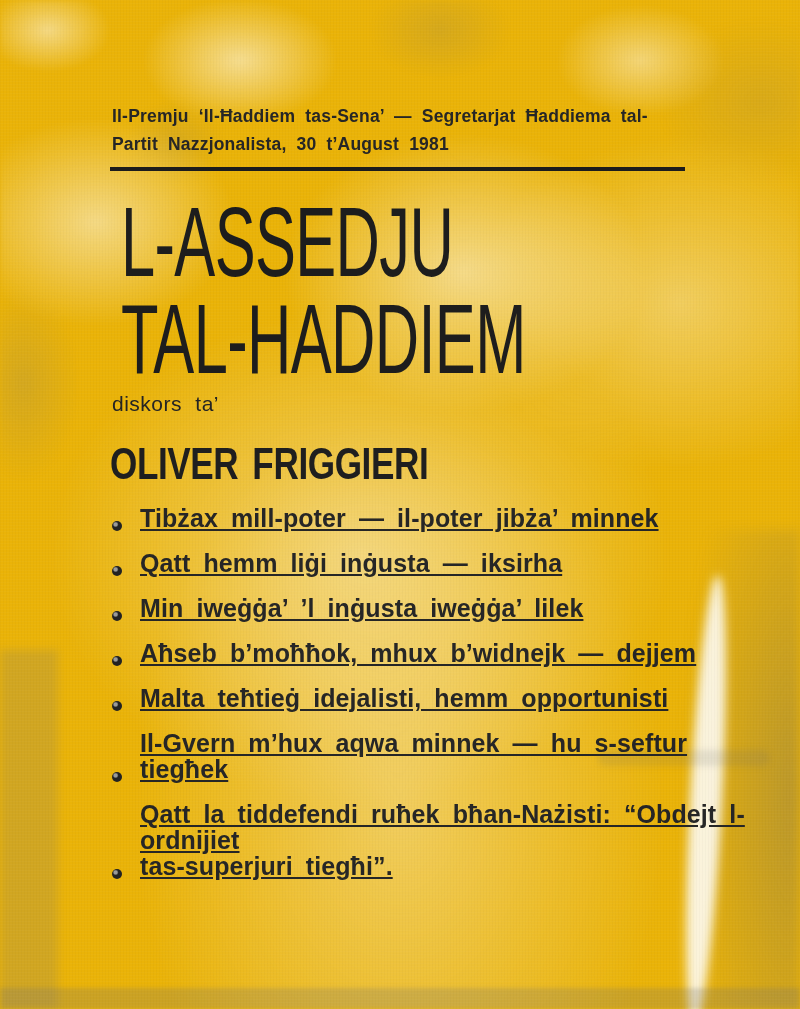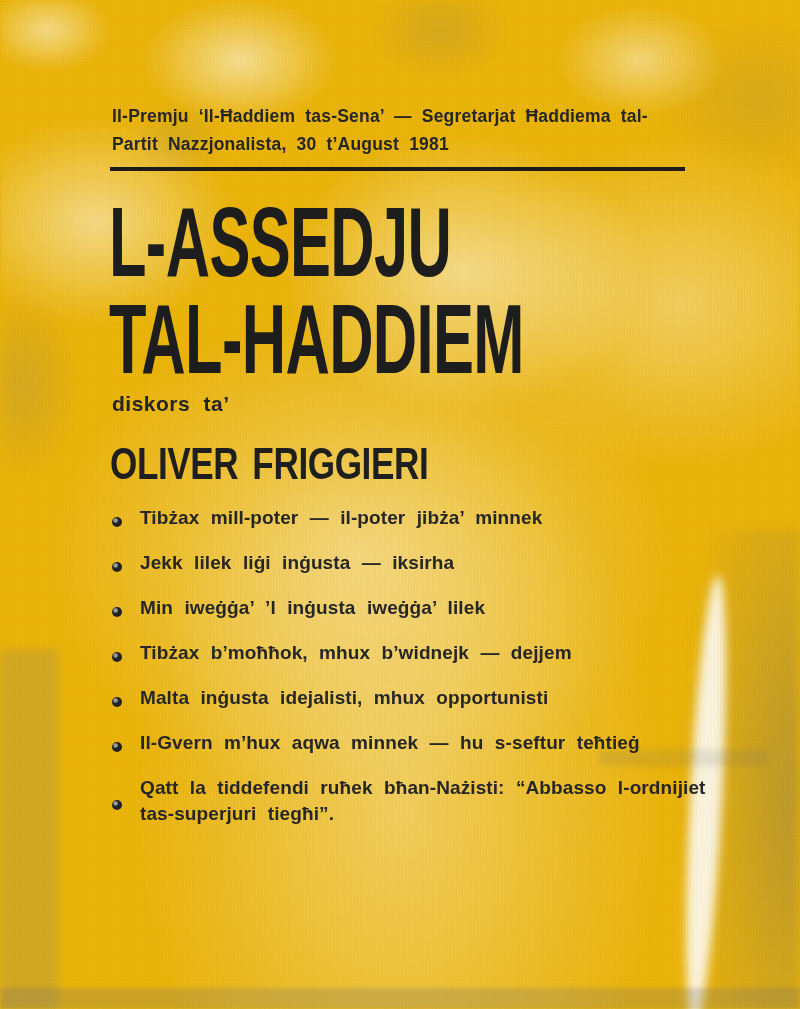--- a/index.html
+++ b/index.html
@@ -82,39 +82,39 @@
     color: #262626;
   }
   .rule {
     position: absolute;
     left: 110px; top: 167px;
     width: 575px; height: 4px;
     background: #1c1c1c;
   }
   .title {
     position: absolute;
-    left: 109px; top: 193px;
+    left: 121px; top: 193px;
     margin: 0;
-    font-weight: bold;
+    font-weight: normal;
     color: #1d1d1d;
   }
   .title .tline {
     display: block;
     font-size: 99px;
     line-height: 97px;
     letter-spacing: -1px;
     transform: scaleX(0.62);
     transform-origin: left center;
     white-space: nowrap;
   }
   .byline {
     position: absolute;
     left: 112px; top: 392px;
     font-size: 21px;
-    font-weight: bold;
+    font-weight: normal;
     letter-spacing: 0.5px;
     word-spacing: 7px;
     color: #242424;
   }
   .author {
     position: absolute;
     left: 110px; top: 441px;
     margin: 0;
     font-size: 45px;
     line-height: 45px;
@@ -128,28 +128,29 @@
   }
   .slogans {
     position: absolute;
     left: 110px; top: 505px;
     margin: 0; padding: 0;
     list-style: none;
     width: 640px;
   }
   .slogans li {
     display: flex;
-    align-items: center;
+    align-items: flex-end;
     margin-bottom: 19px;
-    font-size: 19px;
+    font-size: 25px;
     font-weight: bold;
     line-height: 26px;
     letter-spacing: 0.1px;
     word-spacing: 6px;
     color: #262626;
+    text-decoration: underline;
   }
   .dot {
     flex: 0 0 auto;
     width: 10px; height: 10px;
     margin: 8px 18px 0 2px;
     border-radius: 50%;
     background: radial-gradient(circle at 36% 34%, #9a9a9a 0 1.5px, #222 3px);
   }
   .txt { white-space: pre-line; }
 </style>
@@ -182,38 +183,38 @@
 
   <h2 class="author">OLIVER FRIGGIERI</h2>
 
   <ul class="slogans">
     <li>
         <span class="dot"></span>
         <span class="txt">Tibżax mill-poter — il-poter jibża’ minnek</span>
       </li>
     <li>
         <span class="dot"></span>
-        <span class="txt">Jekk lilek liġi inġusta — iksirha</span>
+        <span class="txt">Qatt hemm liġi inġusta — iksirha</span>
       </li>
     <li>
         <span class="dot"></span>
         <span class="txt">Min iweġġa’ ’l inġusta iweġġa’ lilek</span>
       </li>
     <li>
         <span class="dot"></span>
-        <span class="txt">Tibżax b’moħħok, mhux b’widnejk — dejjem</span>
-      </li>
-    <li>
-        <span class="dot"></span>
-        <span class="txt">Malta inġusta idejalisti, mhux opportunisti</span>
-      </li>
-    <li>
-        <span class="dot"></span>
-        <span class="txt">Il-Gvern m’hux aqwa minnek — hu s-seftur teħtieġ</span>
-      </li>
-    <li>
-        <span class="dot"></span>
-        <span class="txt">Qatt la tiddefendi ruħek bħan-Nażisti: “Abbasso l-ordnijiet
+        <span class="txt">Aħseb b’moħħok, mhux b’widnejk — dejjem</span>
+      </li>
+    <li>
+        <span class="dot"></span>
+        <span class="txt">Malta teħtieġ idejalisti, hemm opportunisti</span>
+      </li>
+    <li>
+        <span class="dot"></span>
+        <span class="txt">Il-Gvern m’hux aqwa minnek — hu s-seftur tiegħek</span>
+      </li>
+    <li>
+        <span class="dot"></span>
+        <span class="txt">Qatt la tiddefendi ruħek bħan-Nażisti: “Obdejt l-ordnijiet
 tas-superjuri tiegħi”.</span>
       </li>
   </ul>
 
 </div>
 
 </body></html>

